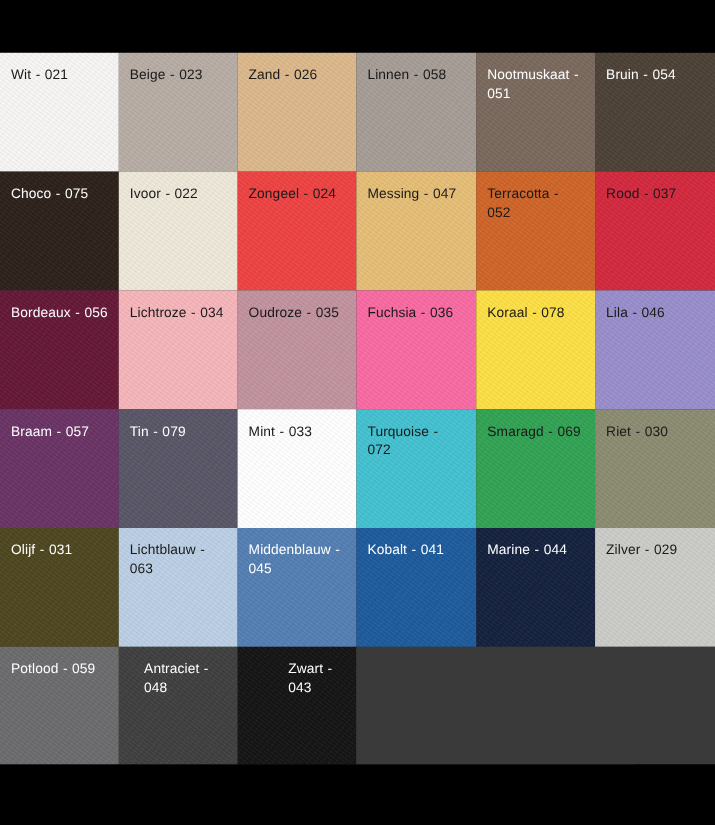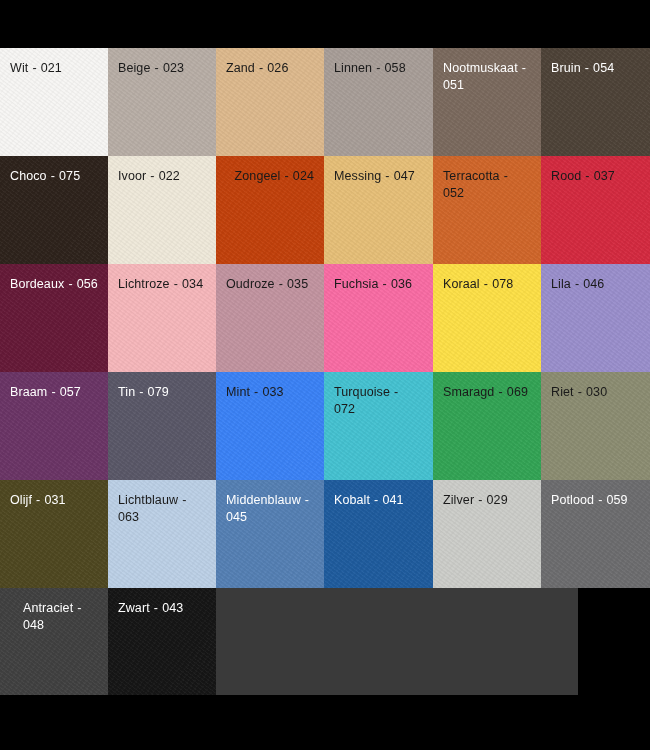--- a/index.html
+++ b/index.html
@@ -115,21 +115,21 @@
       </div>
       <div class="swatch" style="background: rgb(78, 67, 56);">
         <span class="swatch-label label-light">Bruin - 054</span>
       </div>
       <div class="swatch" style="background: rgb(46, 35, 28);">
         <span class="swatch-label label-light">Choco - 075</span>
       </div>
       <div class="swatch" style="background: rgb(239, 233, 218);">
         <span class="swatch-label label-dark">Ivoor - 022</span>
       </div>
-      <div class="swatch" style="background: #c2410c; text-align: right;">
+      <div class="swatch" style="background: #ef4444;">
         <span class="swatch-label label-dark">Zongeel - 024</span>
       </div>
       <div class="swatch" style="background: rgb(230, 191, 120);">
         <span class="swatch-label label-dark">Messing - 047</span>
       </div>
       <div class="swatch" style="background: rgb(208, 102, 42);">
         <span class="swatch-label label-dark">Terracotta - 052</span>
       </div>
       <div class="swatch" style="background: rgb(212, 42, 64);">
         <span class="swatch-label label-dark">Rood - 037</span>
@@ -151,21 +151,21 @@
       </div>
       <div class="swatch" style="background: rgb(154, 143, 204);">
         <span class="swatch-label label-dark">Lila - 046</span>
       </div>
       <div class="swatch" style="background: rgb(107, 53, 102);">
         <span class="swatch-label label-light">Braam - 057</span>
       </div>
       <div class="swatch" style="background: rgb(90, 88, 104);">
         <span class="swatch-label label-light">Tin - 079</span>
       </div>
-      <div class="swatch" style="background: #3b82f6;">
+      <div class="swatch" style="background: #ffffff;">
         <span class="swatch-label label-dark">Mint - 033</span>
       </div>
       <div class="swatch" style="background: rgb(69, 194, 209);">
         <span class="swatch-label label-dark">Turquoise - 072</span>
       </div>
       <div class="swatch" style="background: rgb(51, 164, 85);">
         <span class="swatch-label label-dark">Smaragd - 069</span>
       </div>
       <div class="swatch" style="background: rgb(140, 141, 114);">
         <span class="swatch-label label-dark">Riet - 030</span>
@@ -175,30 +175,33 @@
       </div>
       <div class="swatch" style="background: rgb(188, 208, 230);">
         <span class="swatch-label label-dark">Lichtblauw - 063</span>
       </div>
       <div class="swatch" style="background: rgb(85, 128, 180);">
         <span class="swatch-label label-light">Middenblauw - 045</span>
       </div>
       <div class="swatch" style="background: rgb(31, 92, 158);">
         <span class="swatch-label label-light">Kobalt - 041</span>
       </div>
+      <div class="swatch" style="background: rgb(22, 35, 63);">
+        <span class="swatch-label label-light">Marine - 044</span>
+      </div>
       <div class="swatch" style="background: rgb(204, 205, 201);">
         <span class="swatch-label label-dark">Zilver - 029</span>
       </div>
       <div class="swatch" style="background: rgb(109, 109, 111);">
         <span class="swatch-label label-light">Potlood - 059</span>
       </div>
       <div class="swatch" style="background: rgb(65, 65, 65); padding-left: 13px;">
         <span class="swatch-label label-light">Antraciet - 048</span>
       </div>
-      <div class="swatch" style="background: rgb(22, 22, 22);">
+      <div class="swatch" style="background: rgb(22, 22, 22); padding-left: 36px;">
         <span class="swatch-label label-light">Zwart - 043</span>
       </div>
       <div class="swatch swatch-empty" style="background: rgb(58, 58, 58);"></div>
       <div class="swatch swatch-empty" style="background: rgb(58, 58, 58);"></div>
       <div class="swatch swatch-empty" style="background: rgb(58, 58, 58);"></div>
     </div>
 
   <div class="bar-bottom"></div>
 
 </div>

